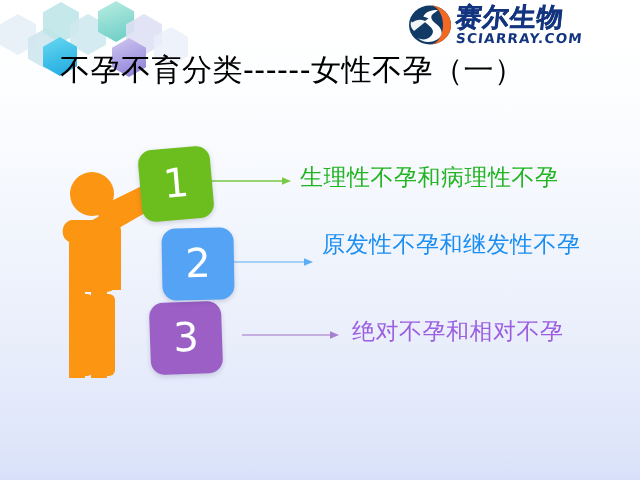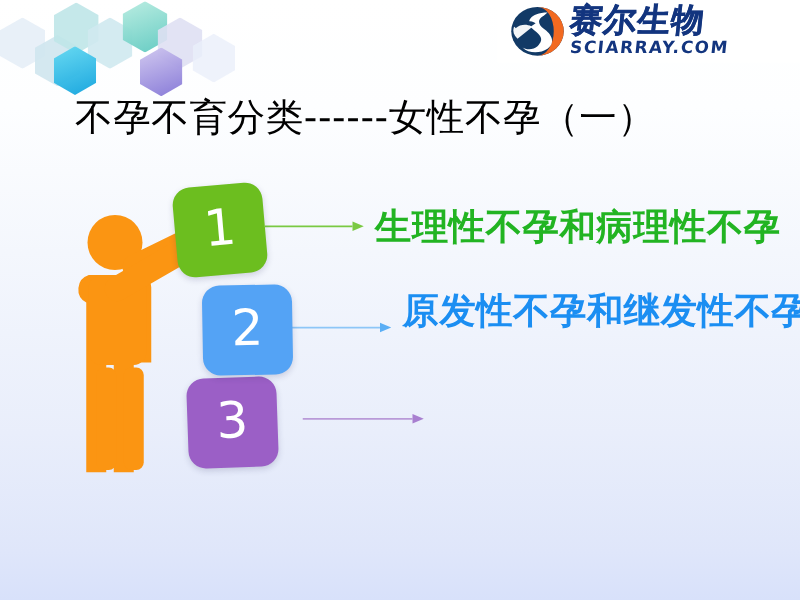--- a/index.html
+++ b/index.html
@@ -90,21 +90,20 @@
   .slide-title {
     position: absolute;
     left: 60px;
     top: 50px;
     width: 540px;
     font-size: 30px;
     color: #000000;
     white-space: nowrap;
     font-family: "DejaVu Sans", "Liberation Sans", sans-serif;
     letter-spacing: 0.5px;
-    margin-top: 24px;
   }
 
   
   .diagram {
     position: absolute;
     left: 0;
     top: 130px;
     width: 640px;
     height: 270px;
   }
@@ -160,22 +159,22 @@
     position: absolute;
     height: 14px;
     display: block;
   }
   .conn1 { left: 212px; top: 44px;  width: 80px; }
   .conn2 { left: 232px; top: 125px; width: 82px; }
   .conn3 { left: 242px; top: 198px; width: 98px; }
 
   .branch-text {
     position: absolute;
-    font-size: 29px;
-    font-weight: bold;
+    font-size: 23px;
+    font-weight: normal;
     white-space: nowrap;
     font-family: "DejaVu Sans", "Liberation Sans", sans-serif;
     letter-spacing: 0.5px;
   }
   .txt1 { left: 300px; top: 32px;  color: #22b422; }
   .txt2 { left: 322px; top: 99px; color: #1b8ef2; }
   .txt3 { left: 352px; top: 186px; color: #9b5fe0; }
 </style>
 </head>
 <body>
@@ -236,15 +235,16 @@
       <line x1="0" y1="7" x2="72" y2="7" stroke="#8dc6f7" stroke-width="1.4"></line>
       <polygon points="72,3.2 81,7 72,10.8" fill="#5aaef5"></polygon>
     </svg>
     <svg class="connector conn3" viewBox="0 0 98 14">
       <line x1="0" y1="7" x2="88" y2="7" stroke="#b99ad8" stroke-width="1.4"></line>
       <polygon points="88,3.2 97,7 88,10.8" fill="#a87fd0"></polygon>
     </svg>
 
     <div class="branch-text txt1">生理性不孕和病理性不孕</div>
     <div class="branch-text txt2">原发性不孕和继发性不孕</div>
+    <div class="branch-text txt3">绝对不孕和相对不孕</div>
 
   </div>
 </div>
 
 </body></html>

